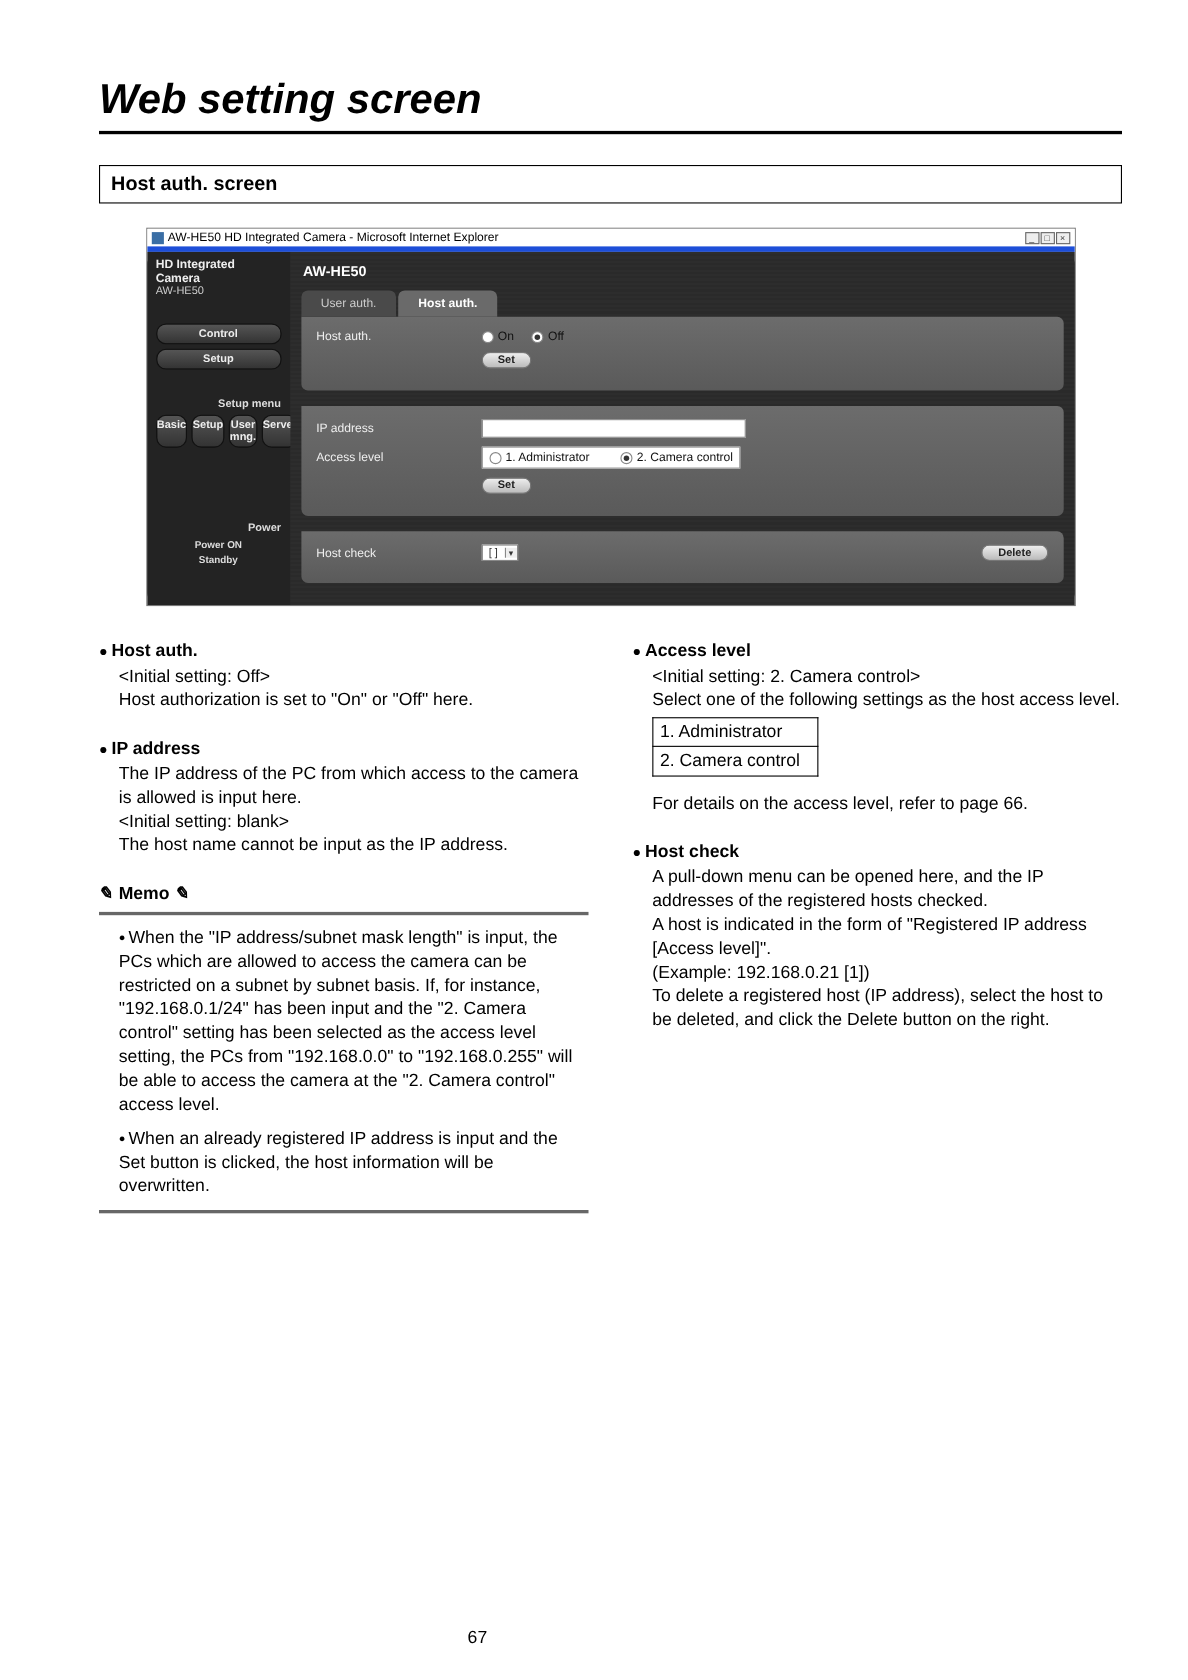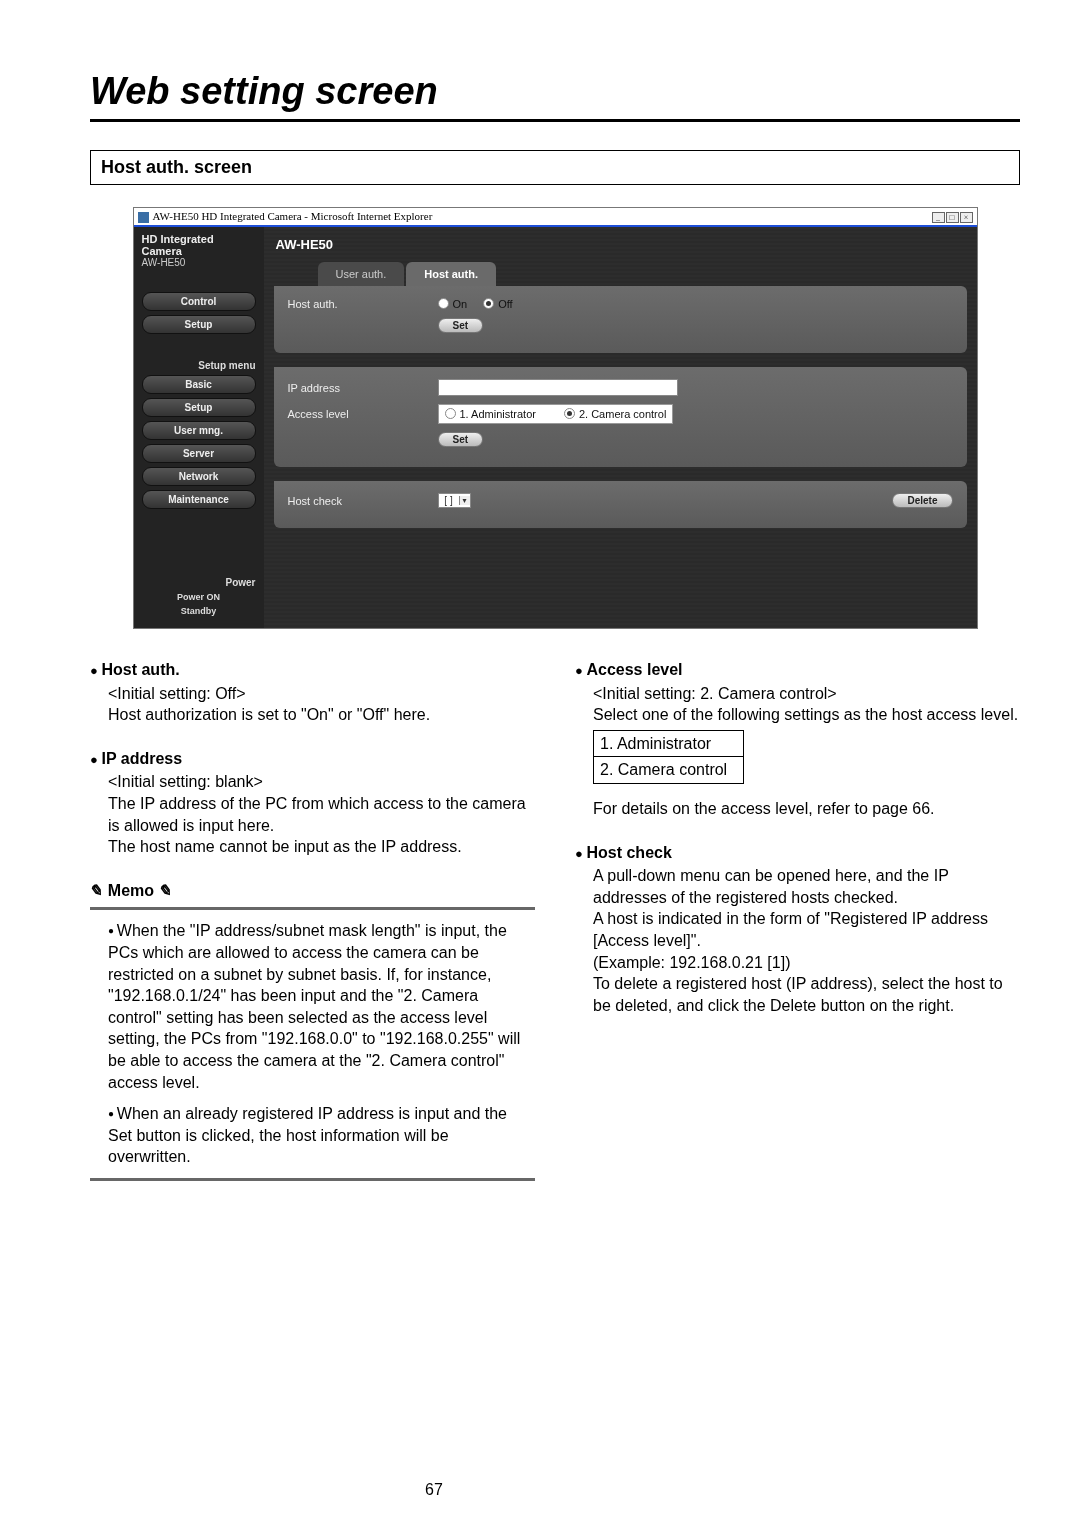--- a/index.html
+++ b/index.html
@@ -4,46 +4,46 @@
 <style>
   * { box-sizing: border-box; margin: 0; padding: 0; }
   body { width: 1080px; height: 1527px; background: #fff; font-family: Arial, Helvetica, sans-serif; color: #000; position: relative; }
   .page { padding: 70px 60px 40px 90px; }
   .page-title { font-size: 38px; font-weight: bold; font-style: italic; padding-bottom: 2px; }
   .title-rule { border: none; border-top: 3px solid #000; margin-top: 4px; }
   .section-box { border: 1px solid #000; padding: 6px 10px; font-weight: bold; font-size: 18px; margin-top: 28px; margin-bottom: 22px; }
 
   
   .browser { width: 845px; margin: 0 auto 30px auto; border: 1px solid #777; font-size: 11px; color: #ddd; }
-  .bw-titlebar { background: #fff; color: #000; font-size: 11px; padding: 2px 4px; display: flex; justify-content: space-between; align-items: flex-start; border-bottom: 2px solid #1d4ed8; font-family: Liberation Serif, serif; }
+  .bw-titlebar { background: #fff; color: #000; font-size: 11px; padding: 2px 4px; display: flex; justify-content: space-between; align-items: flex-start; border-bottom: 5px solid #1d4ed8; }
   .bw-titlebar .ico { display:inline-block; width:11px; height:11px; background:#3a6ea5; margin-right:4px; vertical-align:middle; }
   .winbtns span { display:inline-block; width:13px; height:11px; border:1px solid #666; margin-left:1px; background:#eee; font-size:8px; line-height:9px; text-align:center; color:#333; }
   .app { display:flex; background:#2b2b2b;border-radius:11px; }
   .sidebar { width:130px; background:#232323; padding:6px 8px; }
   .sb-title1 { font-size:11px; font-weight:bold; color:#eee; }
   .sb-title2 { font-size:10px; color:#ccc; margin-bottom:6px; }
   .sb-row { display:flex; gap:4px; margin-bottom:6px;flex-direction:column; }
   .sb-btn { flex:1; background: linear-gradient(#555,#333); border:1px solid #111; border-radius:9px; color:#eee; font-size:10px; text-align:center; padding:3px 0; font-weight:bold; }
   .sb-btn-full { width:100%; }
-  .sb-stack { display:flex; flex-direction:column; gap:4px; margin-bottom:6px; }
+  .sb-stack { display:flex; gap:4px; margin-bottom:6px; }
   .sb-label { font-size:10px; color:#ddd; text-align:right; margin-bottom:4px; font-weight:bold; }
   .sb-spacer { height:54px; }
   .sb-power { margin-top:8px; }
   .sb-pbtn { flex:1; font-size:9px; font-weight:bold; color:#ddd; text-align:center; }
 
   .main { flex:1; background:repeating-linear-gradient(#2d2d2d,#2d2d2d 2px,#2a2a2a 2px,#2a2a2a 4px); padding:6px 10px; }
   .model { font-size:13px; font-weight:bold; color:#fff; padding:4px 2px 10px 2px; }
-  .tabs { display:flex; gap:0;margin-left:44px; }
+  .tabs { display:flex; gap:0; }
   .tab { background:#4a4a4a; color:#ccc; padding:6px 18px; font-size:11px; border-top-left-radius:6px; border-top-right-radius:6px; margin-right:2px; }
   .tab.active { background:#6a6a6a; color:#fff; font-weight:bold; }
   .panel { background: linear-gradient(#6c6c6c,#5a5a5a); border-radius:0 6px 6px 6px; padding:12px 14px; margin-bottom:14px; }
   .frow { display:flex; align-items:center; margin-bottom:8px; }
   .flabel { width:150px; color:#eee; font-size:11px; }
   .fctrl { flex:1; display:flex; align-items:center; gap:16px; }
-  .radio { display:inline-flex; align-items:flex-start; gap:4px; color:#111; font-size:11px; }
+  .radio { display:inline-flex; align-items:flex-end; gap:4px; color:#111; font-size:11px; }
   .radio .dot { width:11px; height:11px; border-radius:50%; border:1px solid #888; background:#fff; display:inline-flex; justify-content:center; align-items:center; }
   .radio .dot.sel::after { content:""; width:5px; height:5px; border-radius:50%; background:#333; }
   .ctrl-pad { padding-left:150px; }
   .btn3d { background:linear-gradient(#eee,#bbb); border:1px solid #777; border-radius:9px; padding:1px 14px; font-size:10px; color:#222; font-weight:bold; }
   .txtin { width:240px; height:17px; background:#fff; border:1px solid #888; }
   .whitebox { background:#fff; border:1px solid #999; padding:3px 6px; color:#111; display:flex; gap:28px; font-size:11px; }
   .dd { display:inline-flex; align-items:center; background:#fff; border:1px solid #888; font-size:10px; color:#333; }
   .dd .sel { padding:1px 4px; width:20px; text-align:center; }
   .dd .arr { border-left:1px solid #888; padding:0 3px; background:#eee; font-size:8px; }
 
@@ -175,22 +175,22 @@
     </div>
   </div>
 
   <div class="cols">
     <div class="col">
       <div class="item-h bullet-dot">Host auth.</div>
       <div class="subinit">&lt;Initial setting: Off&gt;</div>
       <div class="para">Host authorization is set to "On" or "Off" here.</div>
 
       <div class="item-h bullet-dot">IP address</div>
+      <div class="subinit">The IP address of the PC from which access to the camera is allowed is input here.</div>
       <div class="subinit">&lt;Initial setting: blank&gt;</div>
-      <div class="subinit">The IP address of the PC from which access to the camera is allowed is input here.</div>
       <div class="para">The host name cannot be input as the IP address.</div>
 
       <div class="memo-h"><span class="memo-ico">✎</span> <span>Memo</span> <span class="memo-ico">✎</span></div>
       <div class="memo-rule"></div>
       <ul class="memo">
         <li>When the "IP address/subnet mask length" is input, the PCs which are allowed to access the camera can be restricted on a subnet by subnet basis. If, for instance, "192.168.0.1/24" has been input and the "2. Camera control" setting has been selected as the access level setting, the PCs from "192.168.0.0" to "192.168.0.255" will be able to access the camera at the "2. Camera control" access level.</li>
         <li>When an already registered IP address is input and the Set button is clicked, the host information will be overwritten.</li>
       </ul>
       <div class="memo-rule2"></div>
     </div>

